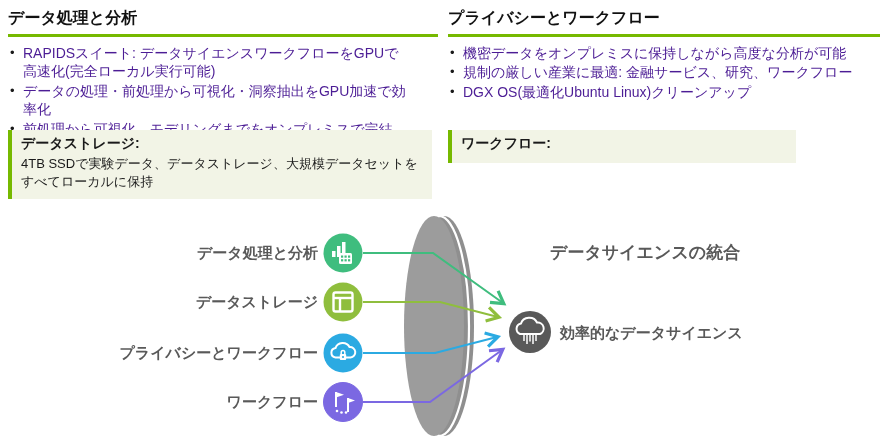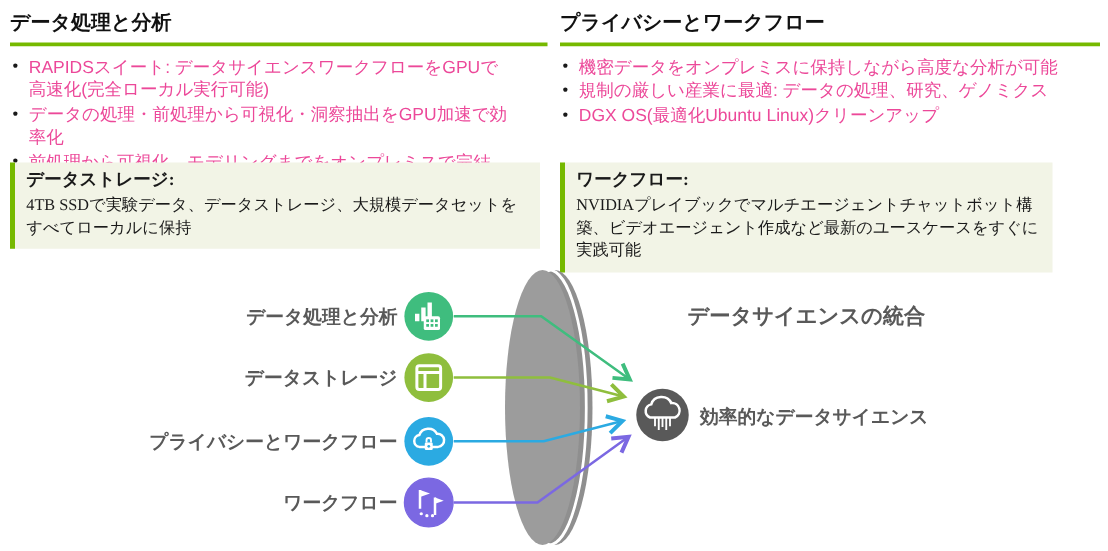--- a/index.html
+++ b/index.html
@@ -11,35 +11,34 @@
   .col{position:absolute;top:6px;}
   .col-left{left:8px;width:430px;}
   .col-right{left:448px;width:432px;}
   .section-title{
     font-size:16px;font-weight:bold;margin:0;padding:2px 0 5px 0;
     border-bottom:3px solid #76B900;color:#111;
   }
   ul.bullets{list-style:none;margin:7px 0 0 0;padding:0;}
   ul.bullets li{
     position:relative;font-size:14px;line-height:1.32;
-    padding-left:15px;margin-bottom:1px;color:#ec4899;
+    padding-left:15px;margin-bottom:1px;color:#4c1d95;
   }
   .col-left ul.bullets li{padding-right:26px;}
   ul.bullets li::before{
     content:"\2022";position:absolute;left:2px;top:0;
     font-size:13px;color:#1a1a1a;
   }
   .callout{
     position:absolute;top:130px;background:#F2F4E6;
     border-left:4px solid #76B900;padding:5px 10px 8px 9px;
     box-sizing:border-box;
-    font-family:Liberation Serif, serif;
   }
   .callout-left{left:8px;width:424px;}
-  .callout-right{left:448px;width:394px;}
+  .callout-right{left:448px;width:348px;}
   .callout-title{font-size:14px;font-weight:bold;margin:0 0 2px 0;}
   .callout-body{font-size:13px;line-height:1.4;}
   .callout-body .line{display:block;}
   #diagram{position:absolute;left:0;top:210px;}
   .src-label,.target-label{
     font-size:15px;font-weight:bold;fill:#595959;
     font-family:"Liberation Sans","DejaVu Sans",sans-serif;
   }
   .diagram-title{
     font-size:17px;font-weight:bold;fill:#595959;
@@ -59,28 +58,27 @@
 </div>
 <div class="callout callout-left">
   <div class="callout-title">データストレージ:</div>
   <div class="callout-body">4TB SSDで実験データ、データストレージ、大規模データセットをすべてローカルに保持</div>
 </div>
 
 <div class="col col-right">
   <h2 class="section-title">プライバシーとワークフロー</h2>
   <ul class="bullets">
     <li>機密データをオンプレミスに保持しながら高度な分析が可能</li>
-    <li>規制の厳しい産業に最適: データの処理、研究、ゲノミクス</li>
+    <li>規制の厳しい産業に最適: 金融サービス、研究、ワークフロー</li>
     <li>DGX OS(最適化Ubuntu Linux)クリーンアップ</li>
   </ul>
 </div>
 <div class="callout callout-right">
   <div class="callout-title">ワークフロー:</div>
   <div class="callout-body">
-    <span class="line">NVIDIAプレイブックでマルチエージェントチャットボット構築、ビデオエージェント作成など最新のユースケースをすぐに実践可能</span>
   </div>
 </div>
 
 <svg id="diagram" width="886" height="231" viewBox="0 0 886 231">
   <defs>
     <marker id="m0" markerWidth="9" markerHeight="9" refX="6.5" refY="4.5" orient="auto">
       <path d="M1,1 L7,4.5 L1,8" fill="none" stroke-width="1.6" stroke="#3FBD7E"></path>
     </marker>
     <marker id="m1" markerWidth="9" markerHeight="9" refX="6.5" refY="4.5" orient="auto">
       <path d="M1,1 L7,4.5 L1,8" fill="none" stroke-width="1.6" stroke="#8FBE3D"></path>

